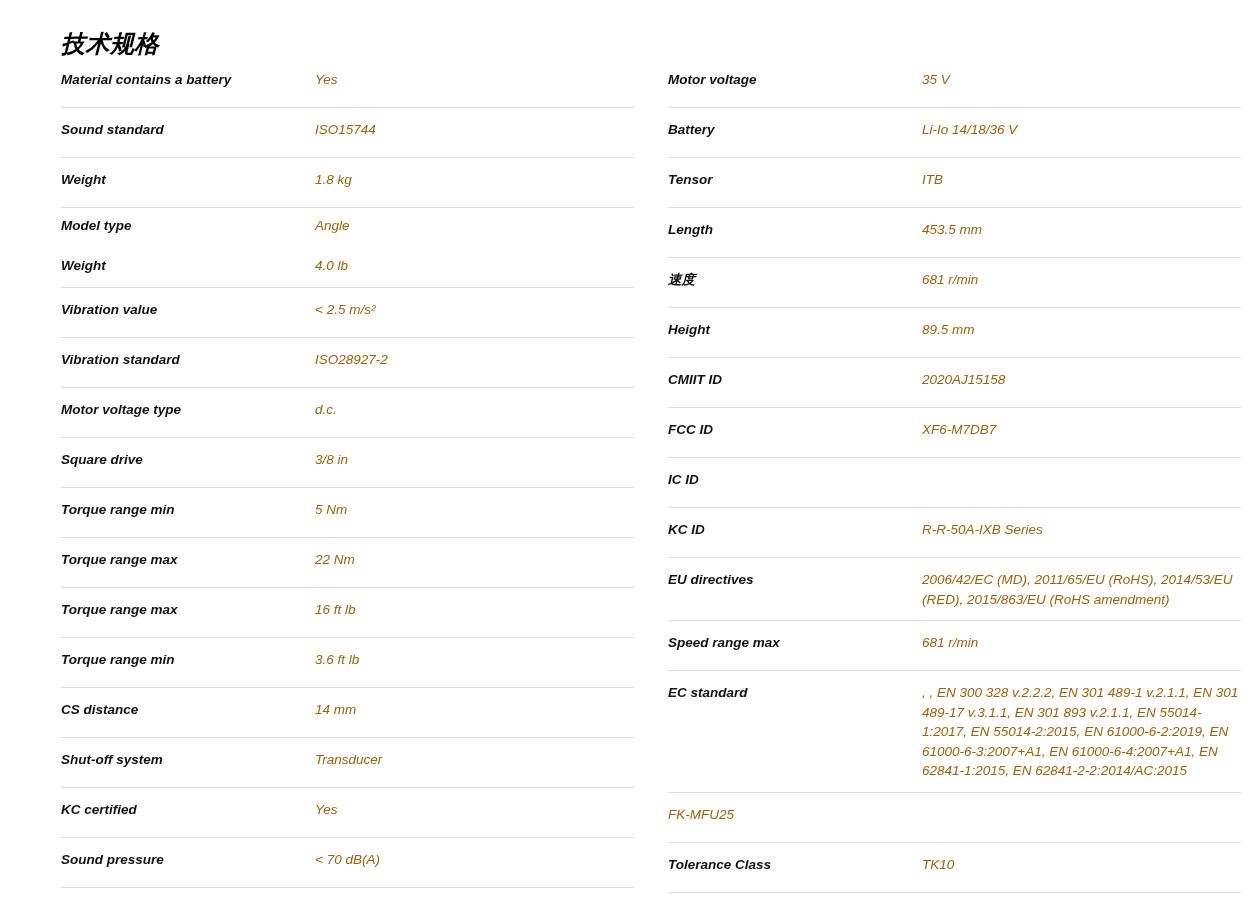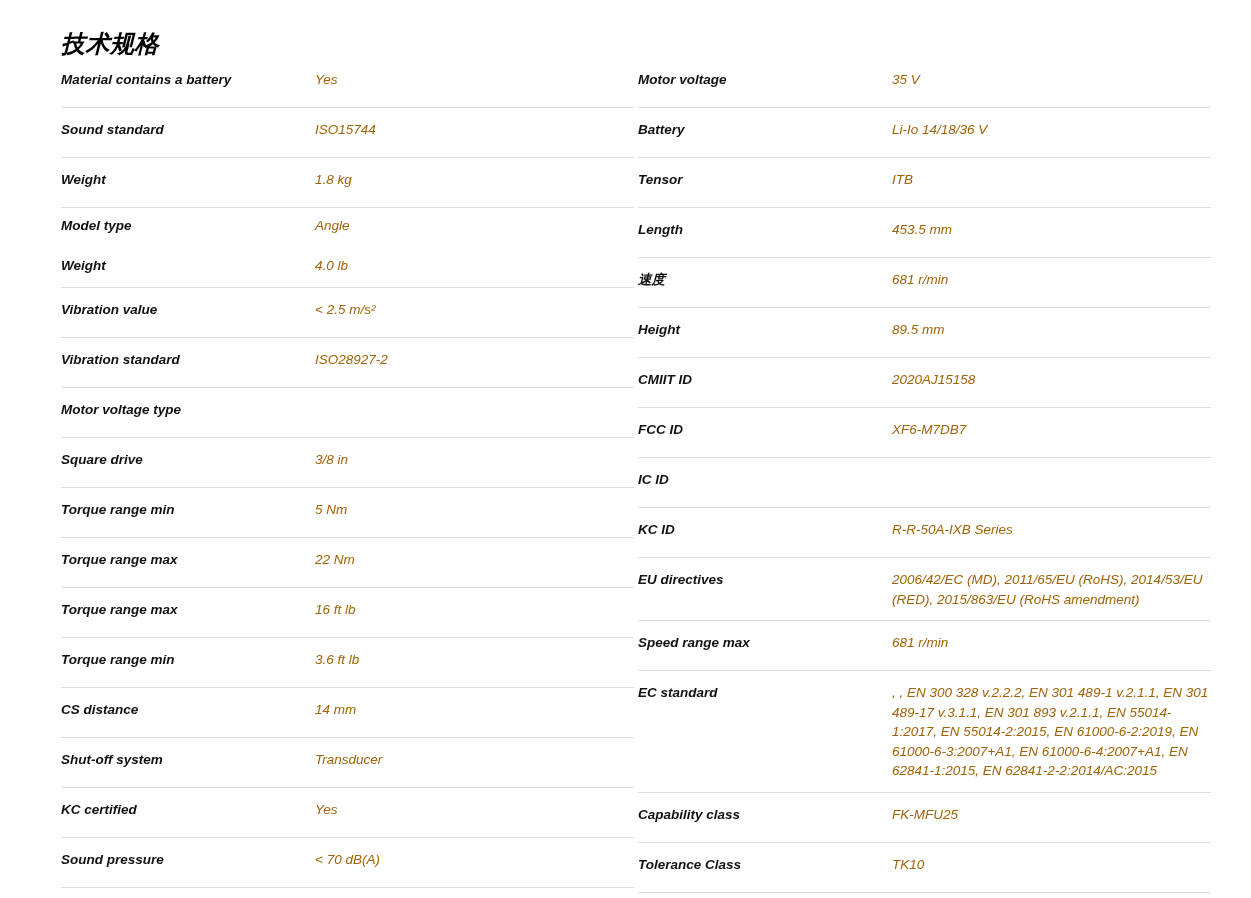--- a/index.html
+++ b/index.html
@@ -31,21 +31,21 @@
     font-weight: bold;
     letter-spacing: 0.5px;
     color: #000000;
   }
   .spec-columns {
     position: absolute;
     left: 61px;
     top: 58px;
     width: 1162px;
     display: flex;
-    gap: 4px;
+    gap: 34px;
   }
   .spec-col {
     width: 573px;
     flex: 0 0 573px;
   }
   .spec-row {
     display: flex;
     align-items: flex-start;
     border-bottom: 1px solid #dededd;
     padding: 12px 0 11px 0;
@@ -110,20 +110,21 @@
       <div class="spec-row">
         <div class="label">Vibration value</div>
         <div class="value">&lt; 2.5 m/s²</div>
       </div>
       <div class="spec-row">
         <div class="label">Vibration standard</div>
         <div class="value">ISO28927-2</div>
       </div>
       <div class="spec-row">
         <div class="label">Motor voltage type</div>
+        <div class="value">d.c.</div>
       </div>
       <div class="spec-row">
         <div class="label">Square drive</div>
         <div class="value">3/8 in</div>
       </div>
       <div class="spec-row">
         <div class="label">Torque range min</div>
         <div class="value">5 Nm</div>
       </div>
       <div class="spec-row">
@@ -202,21 +203,20 @@
       </div>
       <div class="spec-row">
         <div class="label">Speed range max</div>
         <div class="value">681 r/min</div>
       </div>
       <div class="spec-row">
         <div class="label">EC standard</div>
         <div class="value">, , EN 300 328 v.2.2.2, EN 301 489-1 v.2.1.1, EN 301 489-17 v.3.1.1, EN 301 893 v.2.1.1, EN 55014-1:2017, EN 55014-2:2015, EN 61000-6-2:2019, EN 61000-6-3:2007+A1, EN 61000-6-4:2007+A1, EN 62841-1:2015, EN 62841-2-2:2014/AC:2015</div>
       </div>
       <div class="spec-row">
-        <div class="label">Capability class</div>
         <div class="value">FK-MFU25</div>
       </div>
       <div class="spec-row">
         <div class="label">Tolerance Class</div>
         <div class="value">TK10</div>
       </div>
     </div>
 
   </div>
 </div>

